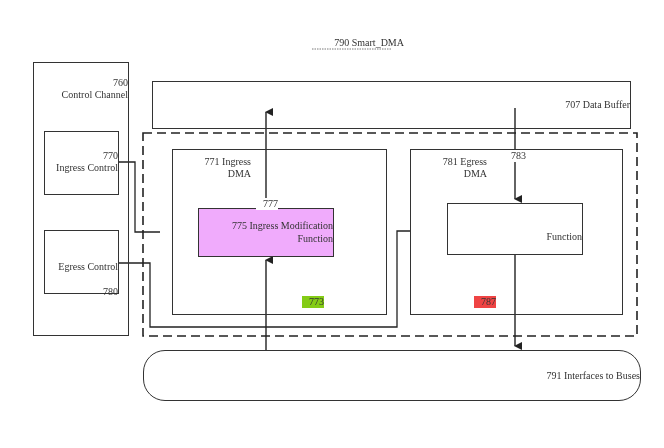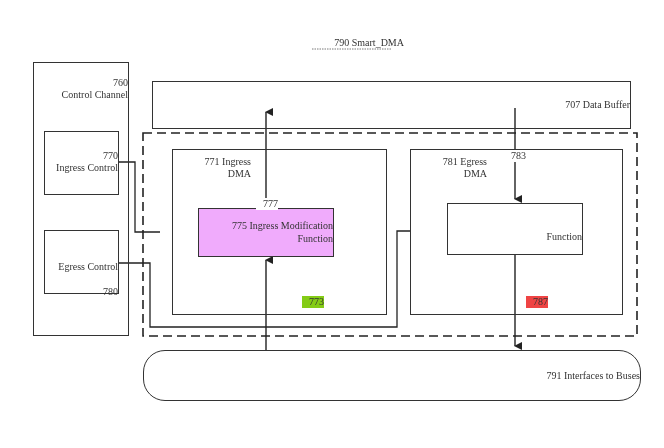--- a/index.html
+++ b/index.html
@@ -79,13 +79,13 @@
   <div class="lbl" style="left:0; top:27px; width:134px;">Function</div>
 </div>
 
 <div class="box" style="left:143px; top:350px; width:498px; height:51px;border-radius:22px;">
   <div class="lbl" style="left:0; top:19px; width:496px;">791 Interfaces to Buses</div>
 </div>
 
 <div class="lbl" style="left:256px; top:150px; width:22px; background:#fff;margin-top:48px;">777</div>
 <div class="lbl" style="left:504px; top:150px; width:22px; background:#fff;">783</div>
 <div class="lbl" style="left:255px; top:296px; width:22px; background:#84cc16;margin-left:47px;">773</div>
-<div class="lbl" style="left:526px; top:296px; width:22px; background:#ef4444;">787</div>
+<div class="lbl" style="left:474px; top:296px; width:22px; background:#ef4444;">787</div>
 
 </body></html>

